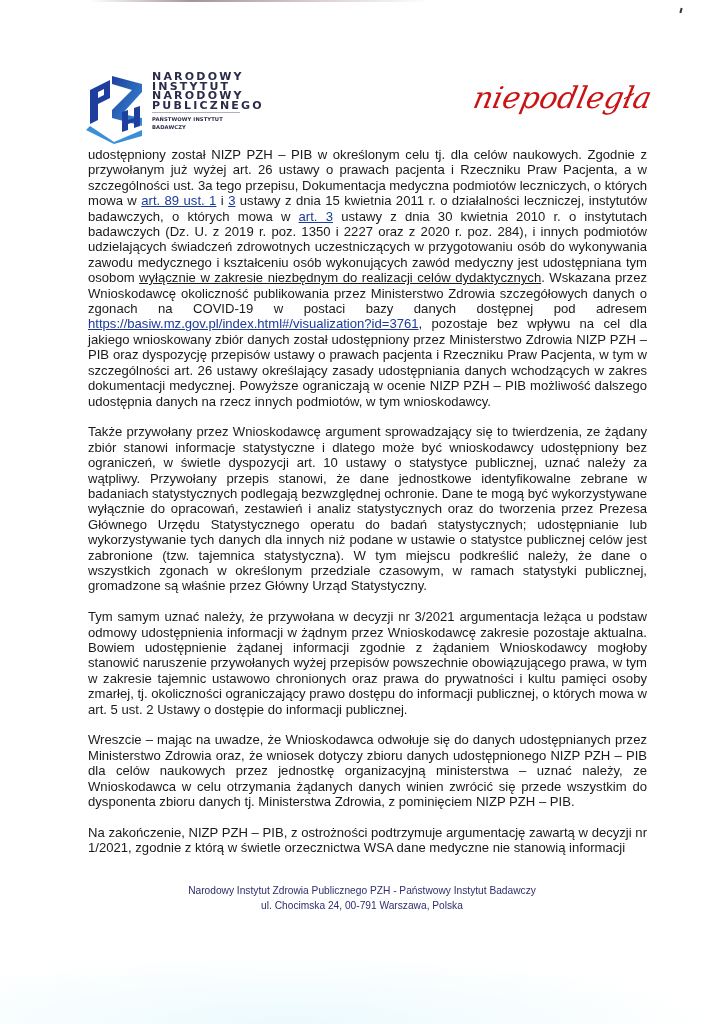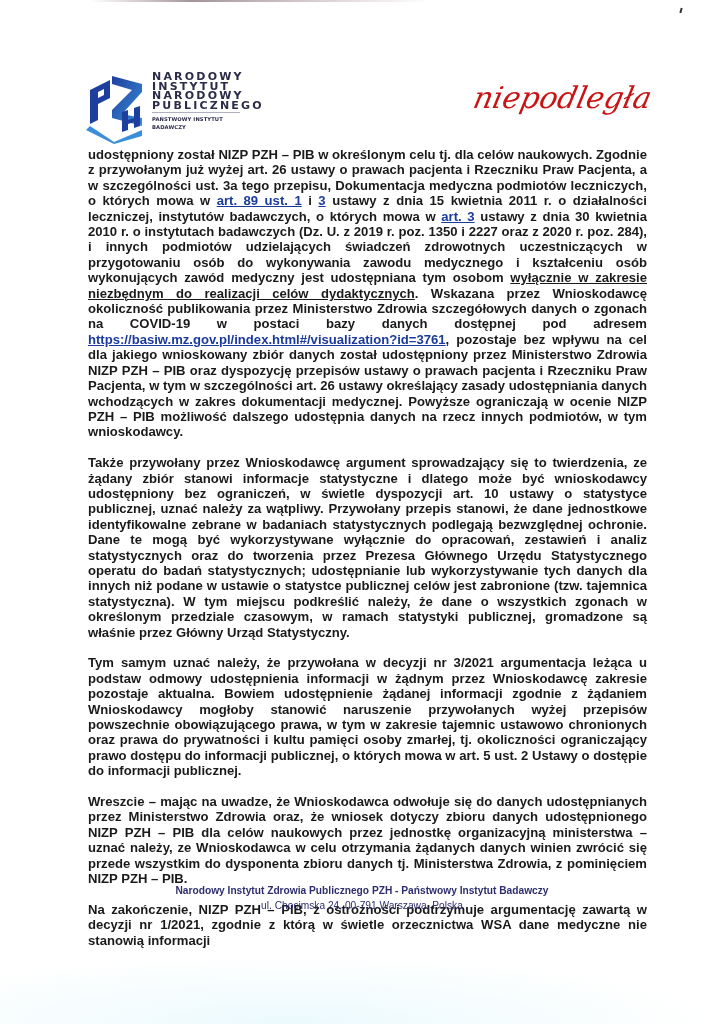--- a/index.html
+++ b/index.html
@@ -40,30 +40,30 @@
     font-family: "DejaVu Serif", serif; font-style: italic;
     font-size: 30px; color: #c81414; letter-spacing: 0px;
     transform: skewX(-12deg);
   }
 
   
   .content {
     position: absolute; left: 88px; top: 147px; width: 559px;
     font-size: 13.1px; line-height: 15.4px; text-align: justify;
   }
-  .content p { margin: 0 0 15.4px 0; font-weight: bold; }
+  .content p { margin: 0 0 15.4px 0; }
   .link { color: #1a3a9c; text-decoration: underline; }
   .ul { text-decoration: underline; }
 
   
   .footer {
     position: absolute; left: 150px; top: 883px; width: 424px;
     text-align: center; font-size: 10.2px; line-height: 15.4px; color: #2e2e6e;
   }
-  .footer .b { font-weight: bold; }
+  .footer .b { font-weight: normal; }
 </style>
 </head>
 <body>
 
 <div class="top-shadow"></div>
 <div class="corner-mark"></div>
 <div class="bottom-tint"></div>
 
 <div class="logo">
   <svg class="logo-mark" viewBox="0 0 60 76">

